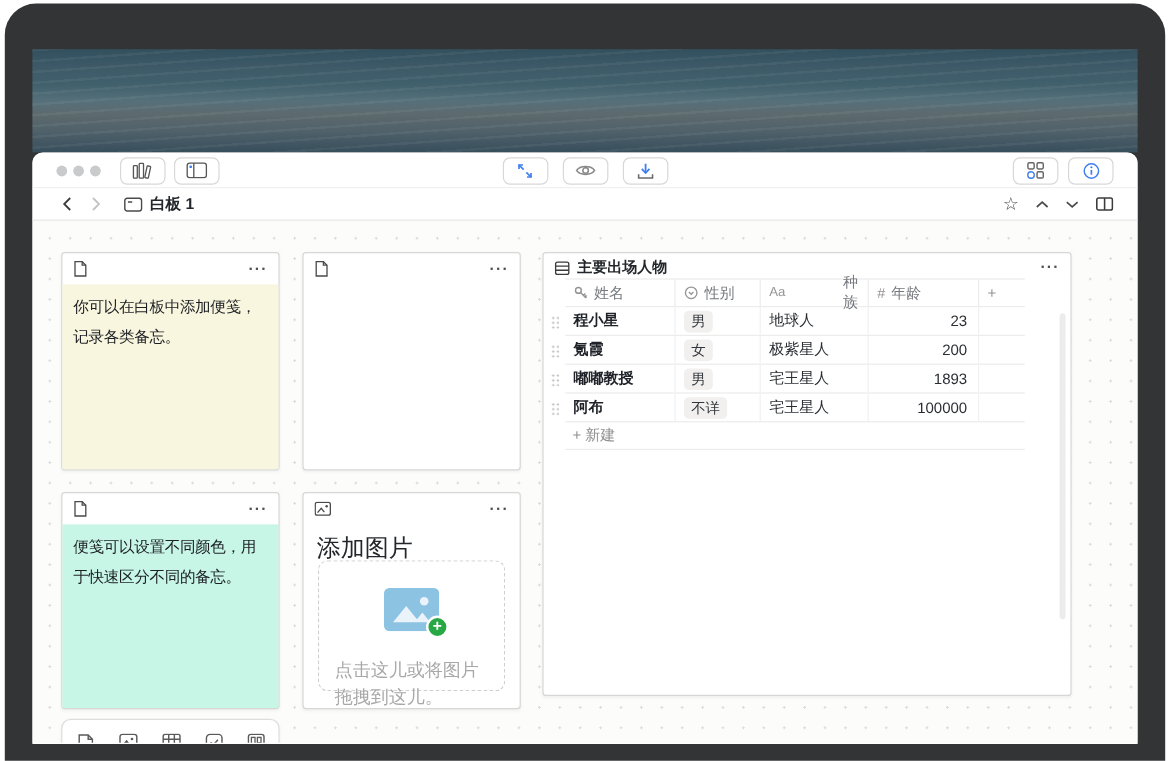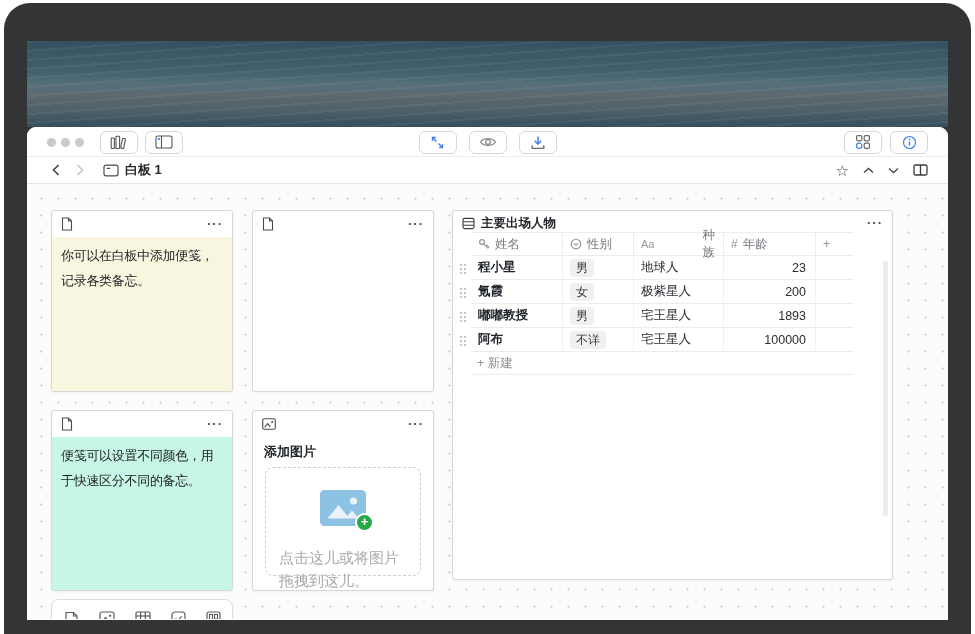--- a/index.html
+++ b/index.html
@@ -49,21 +49,21 @@
   .card { position:absolute; background:#fff; border:1px solid #d7d7d7; border-radius:3px;
     box-shadow:0 1px 3px rgba(0,0,0,.05); }
   .card-head { height:26px; display:flex; align-items:center; justify-content:space-between;
     padding:0 9px; }
   .more { font-size:13px; font-weight:700; color:#4d4d4d; letter-spacing:1px; line-height:10px; cursor:default; }
 
   .note-body { position:absolute; left:0; right:0; top:26px; bottom:0;
     padding:6px 8px 0 9px; font-size:13px; letter-spacing:-0.3px; line-height:25px; color:#1c1f23; }
 
   
-  .img-title { padding:6px 11px 0; font-size:13px; font-weight:700; color:#23272b; }
+  .img-title { padding:6px 11px 0; font-size:20px; font-weight:400; color:#23272b; }
   .dropzone { position:absolute; left:12px; right:12px; top:56px; bottom:14px;
     border:1.5px dashed #cfcfcf; border-radius:8px; padding:16px 10px 0; text-align:center; }
   .dz-icon { position:relative; display:inline-block; margin-top:6px; }
   .dz-plus { position:absolute; right:-8px; bottom:-6px; width:19px; height:19px; border-radius:50%;
     background:#27a844; border:2.5px solid #fff; color:#fff; font-size:13px; font-weight:700;
     line-height:14px; text-align:center; }
   .dz-text { margin-top:16px; text-align:left; font-size:15px; line-height:23px; color:#a8a8a8; padding:0 3px; }
 
   
   .tbl-head { height:21px; display:flex; align-items:center; justify-content:space-between;

